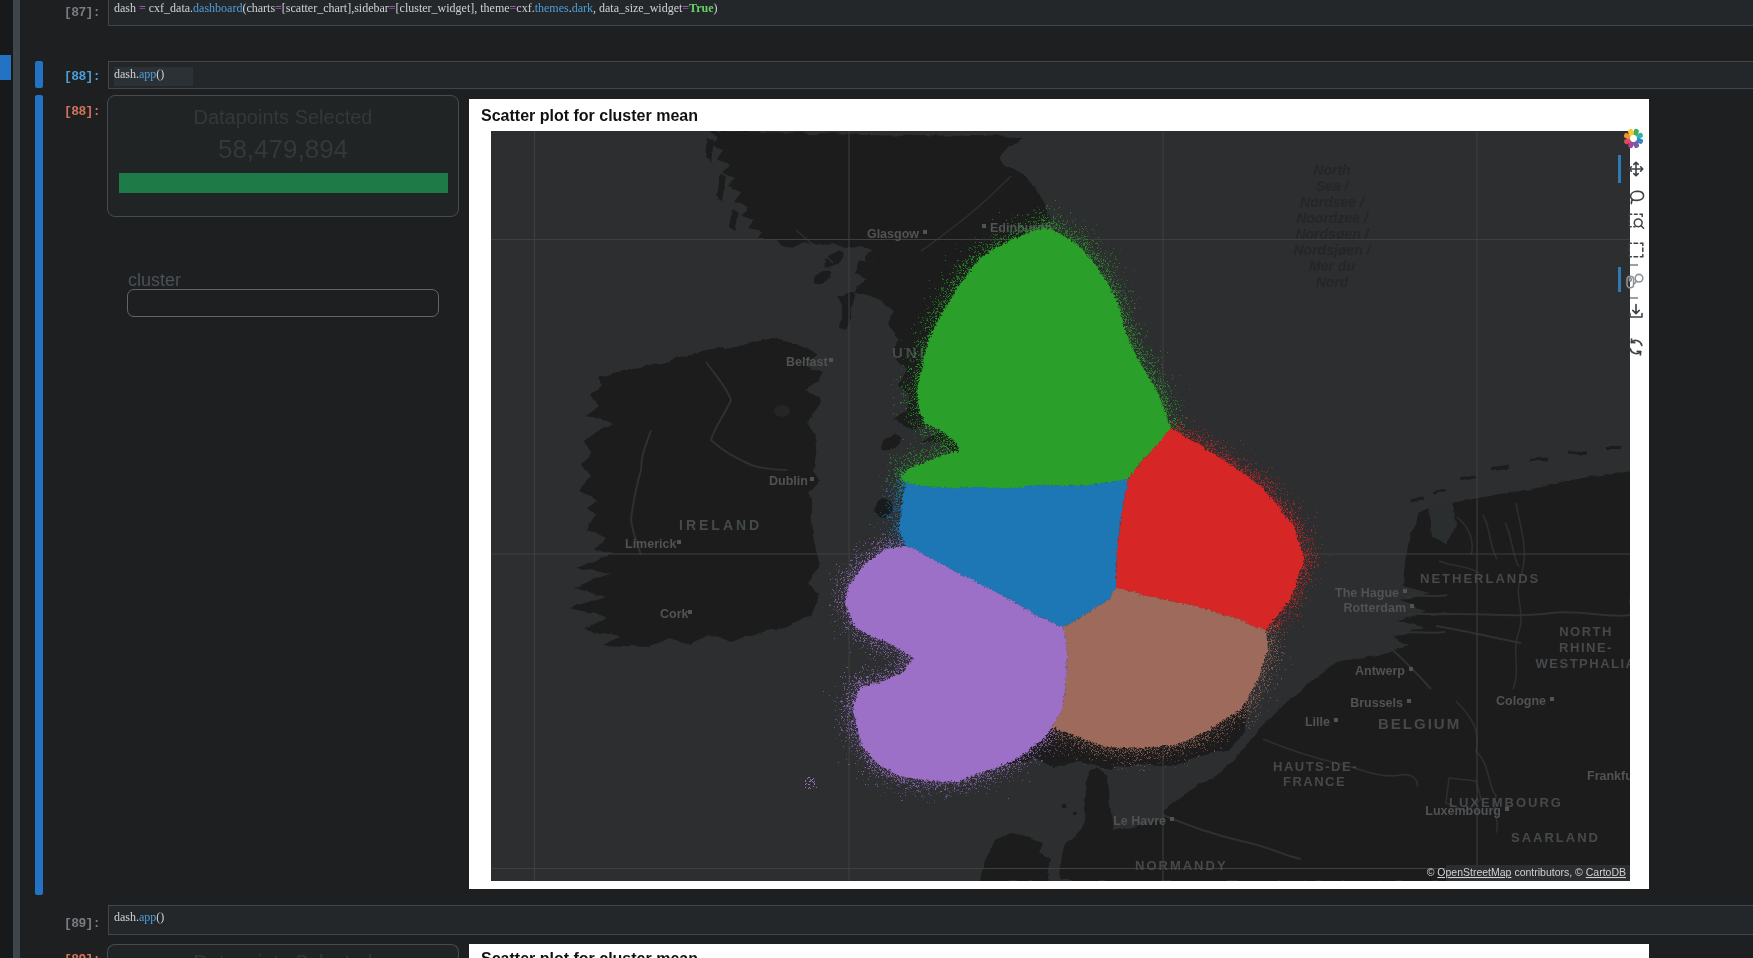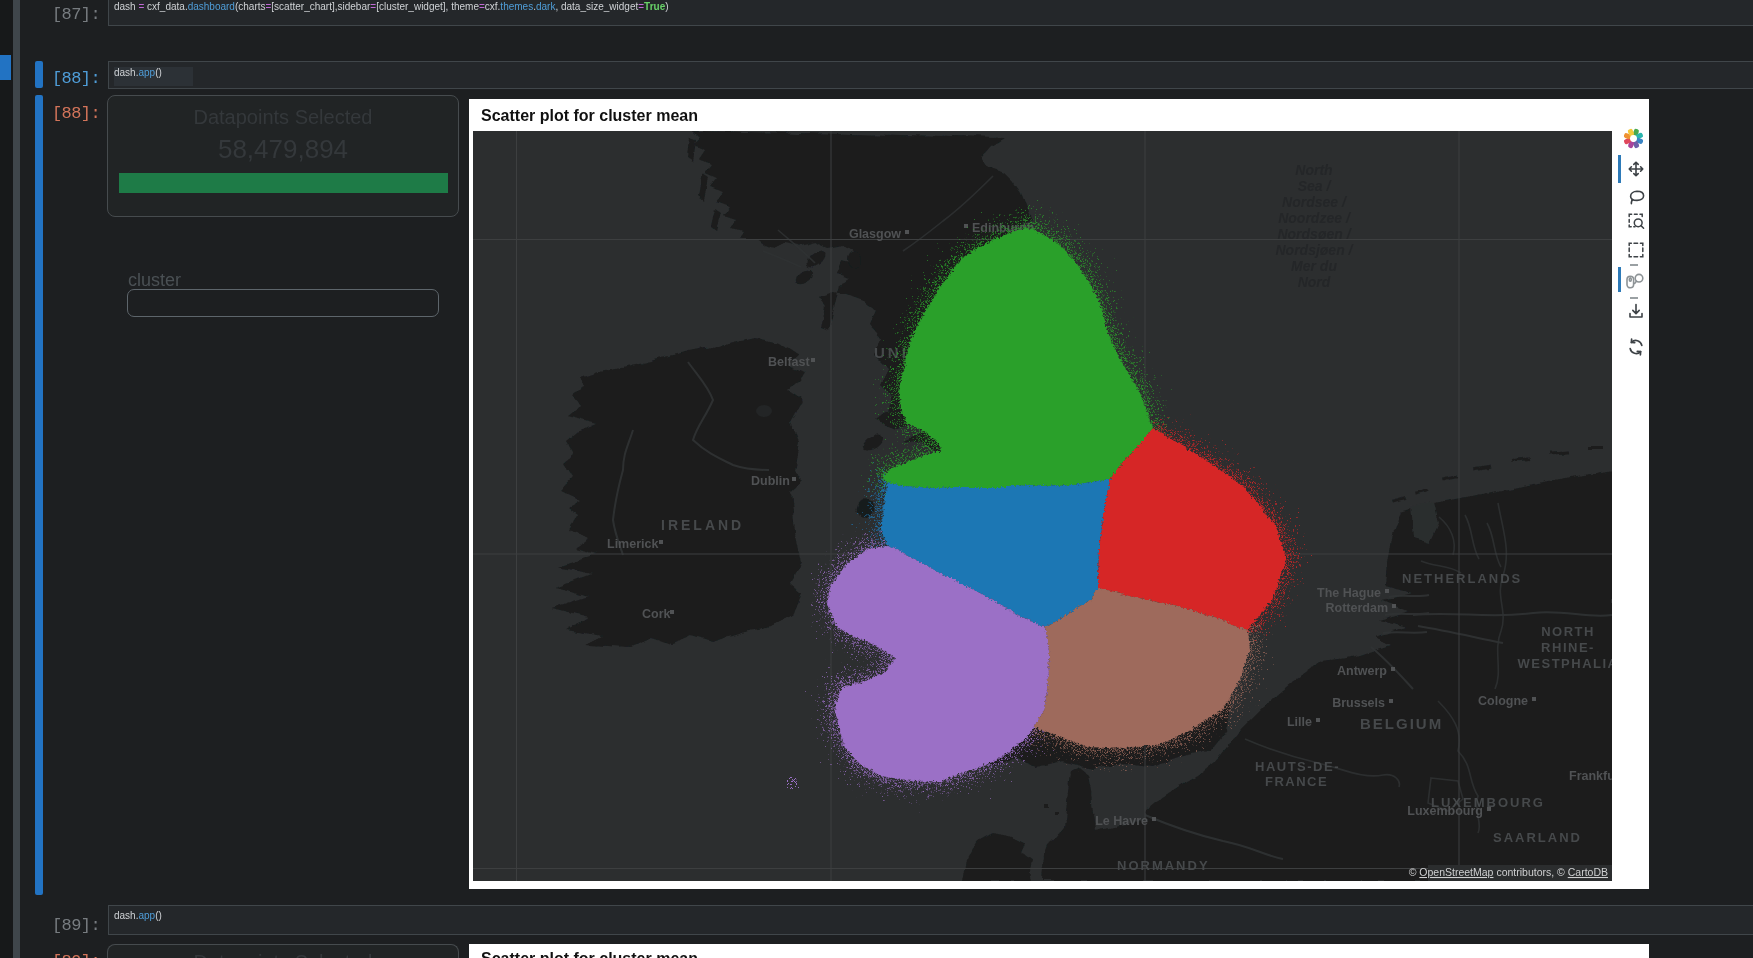--- a/index.html
+++ b/index.html
@@ -1,20 +1,20 @@
 <!DOCTYPE html>
 <html><head>
 <meta charset="utf-8">
 <style>
   html,body{margin:0;padding:0;background:#1d1f21;width:1753px;height:958px;overflow:hidden;}
   body{font-family:"Liberation Sans",sans-serif;position:relative;}
   .abs{position:absolute;}
-  .prompt{position:absolute;left:0;width:100px;text-align:right;font-family:"Liberation Mono",monospace;font-size:17px;letter-spacing:-0.6px;}
+  .prompt{position:absolute;left:0;width:100px;text-align:right;font-family:"Liberation Mono",monospace;font-size:13px;letter-spacing:-0.6px;font-weight:bold;}
   .inbox{position:absolute;left:108px;right:-2px;background:#24272a;border:1px solid #40464a;}
-  .code{position:absolute;left:5px;top:4px;font-family:Liberation Sans, sans-serif;font-size:10px;white-space:pre;color:#cfd2d5;letter-spacing:0px;}
+  .code{position:absolute;left:5px;top:4px;font-family:Liberation Serif, serif;font-size:12px;white-space:pre;color:#cfd2d5;letter-spacing:0px;}
   .op{color:#c06ad4;}
   .fn{color:#4f9dd8;}
   .kw{color:#68d168;font-weight:bold;}
   .collapser{position:absolute;left:35px;width:8px;background:#2273c3;border-radius:2px;}
 </style>
 </head>
 <body>
 
   <div class="abs" style="left:0;top:0;width:13px;height:958px;background:#17191a;"></div>
   <div class="abs" style="left:0;top:55px;width:11px;height:25px;background:#2273c3;"></div>
@@ -40,21 +40,21 @@
     <div class="abs" style="left:0;top:38px;width:100%;text-align:center;font-size:26px;color:#34383b;">58,479,894</div>
     <div class="abs" style="left:11px;top:77px;width:329px;height:20px;background:#1e7b47;"></div>
   </div>
 
   <div class="abs" style="left:128px;top:270px;font-size:18px;color:#4a5054;">cluster</div>
   <div class="abs" style="left:127px;top:289px;width:310px;height:26px;border:1.5px solid #5d656b;border-radius:7px;"></div>
 
   <div class="abs" style="left:469px;top:99px;width:1180px;height:790px;background:#ffffff;">
     <div class="abs" style="left:12px;top:8px;font-size:16px;font-weight:bold;color:#111;">Scatter plot for cluster mean</div>
 
-    <div id="mapholder" class="abs" style="left:4px;top:32px;width:1139px;height:750px;background:#8b5cf6;overflow:hidden;">
+    <div id="mapholder" class="abs" style="left:22px;top:32px;width:1139px;height:750px;background:#8b5cf6;overflow:hidden;">
 <svg width="1139" height="750" viewBox="0 0 1139 750">
 <defs>
 <filter id="fland" x="-5%" y="-5%" width="110%" height="110%">
   <feTurbulence type="fractalNoise" baseFrequency="0.06" numOctaves="3" seed="11" result="t"></feTurbulence>
   <feDisplacementMap in="SourceGraphic" in2="t" scale="6" xChannelSelector="R" yChannelSelector="G"></feDisplacementMap>
 </filter>
 <filter id="fblob" x="-12%" y="-12%" width="124%" height="124%">
   <feTurbulence type="fractalNoise" baseFrequency="0.018" numOctaves="2" seed="7" result="t1"></feTurbulence>
   <feDisplacementMap in="SourceGraphic" in2="t1" scale="6" xChannelSelector="R" yChannelSelector="G" result="d1"></feDisplacementMap>
   <feTurbulence type="fractalNoise" baseFrequency="0.5" numOctaves="2" seed="3" result="t2"></feTurbulence>

